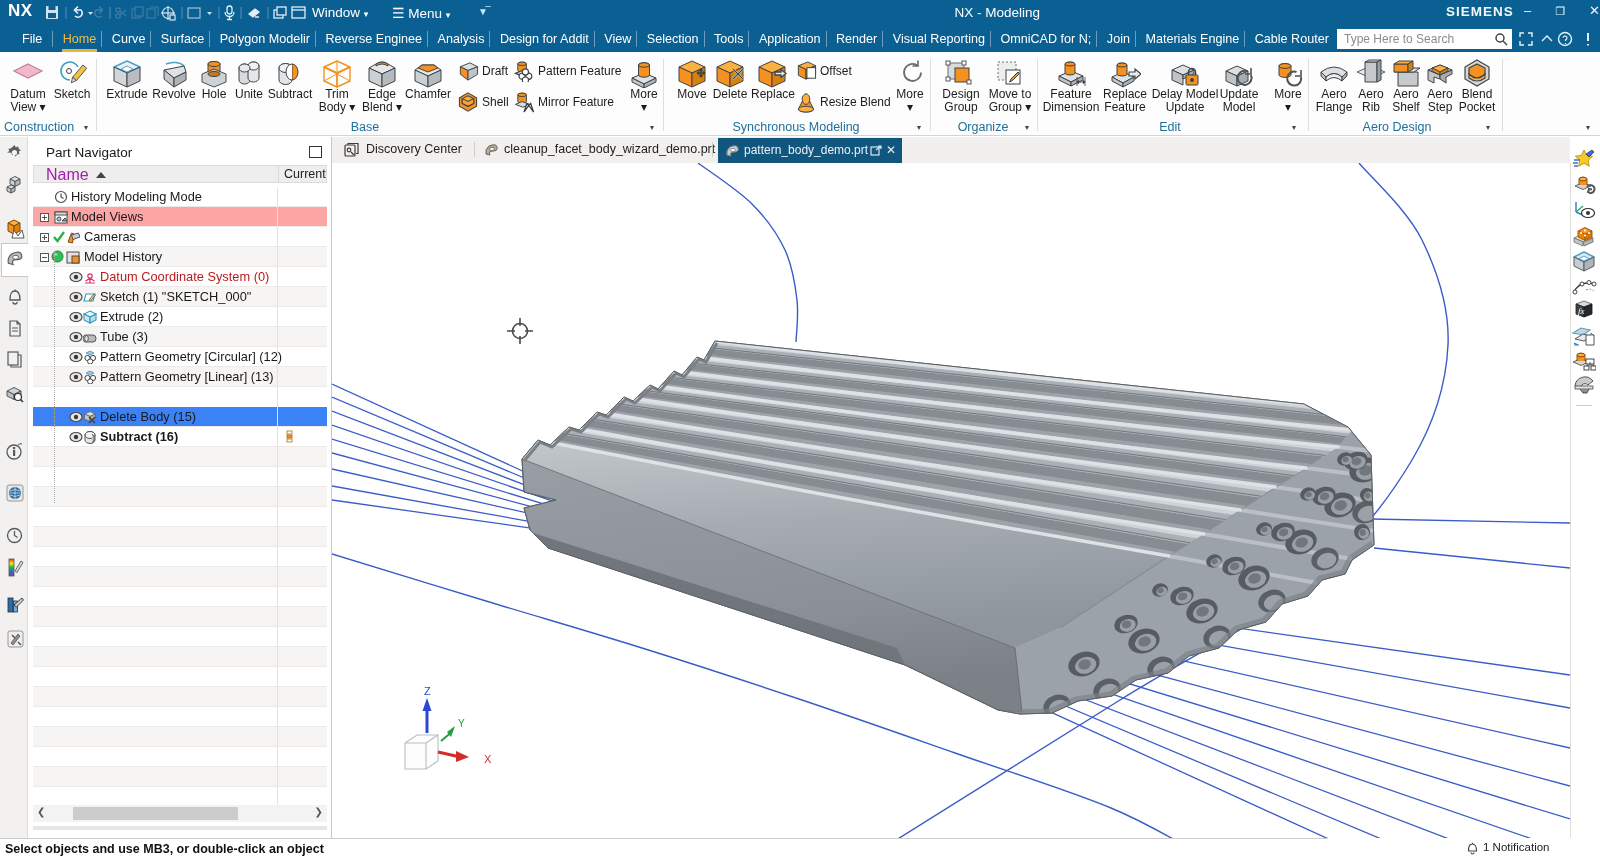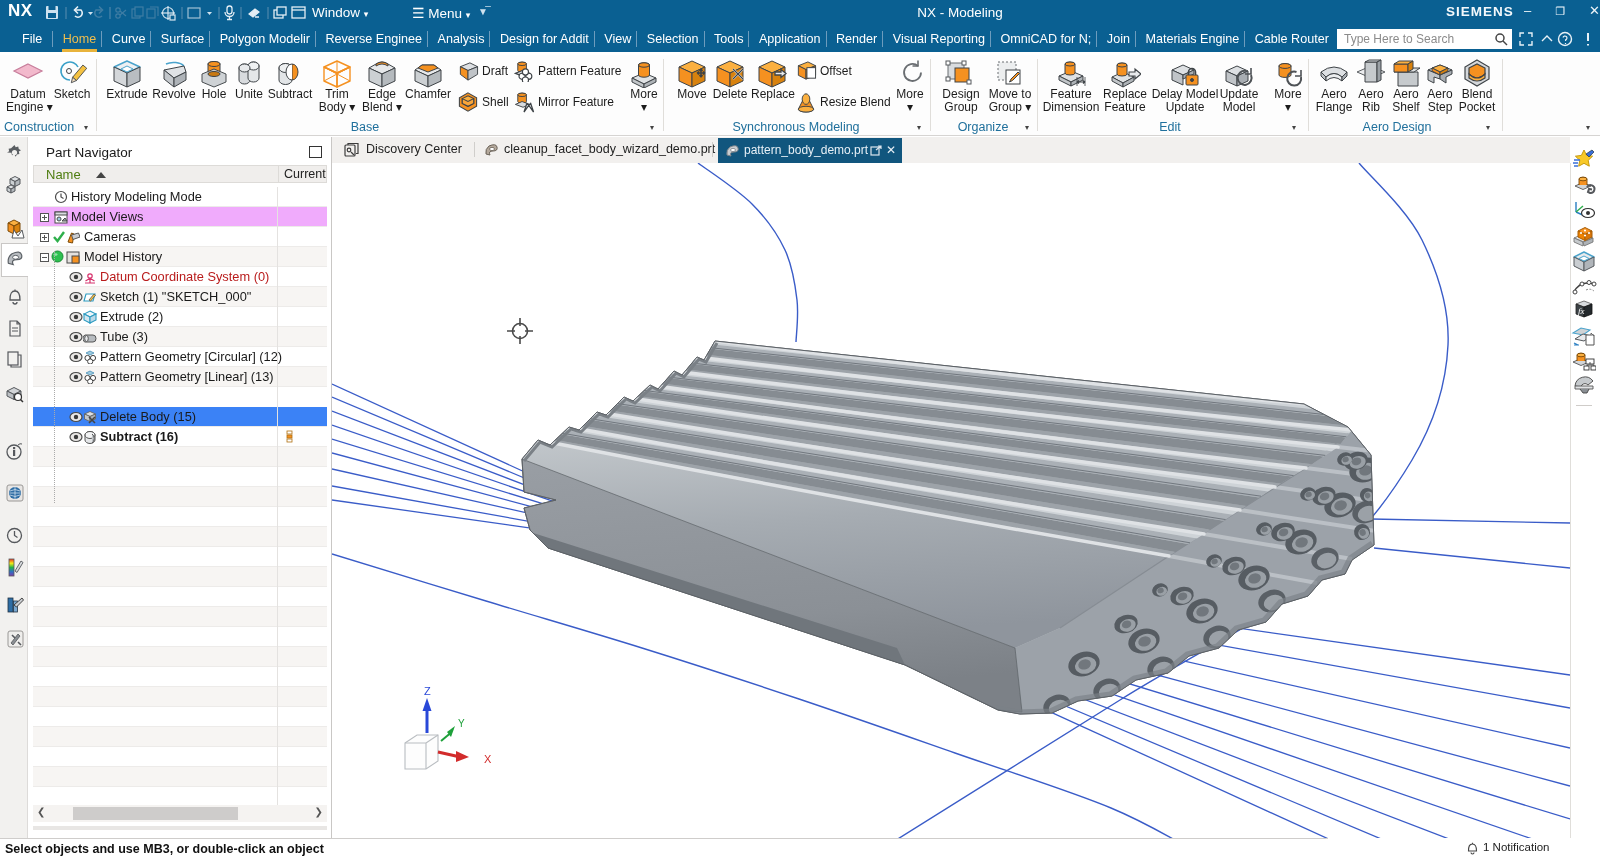--- a/index.html
+++ b/index.html
@@ -75,23 +75,23 @@
           <rect x="230" y="6" width="9" height="8"></rect>
           <rect x="233" y="3" width="9" height="8" fill="#0a6092"></rect>
         </g>
    <g stroke="#e4eef5" stroke-width="1.3">
           <rect x="248" y="3" width="13" height="11"></rect>
           <line x1="248" y1="6" x2="261" y2="6"></line>
         </g>
   </g>
  </svg>
  <div class="abs" style="left:312px;top:0;font-size:13.5px;line-height:26px;">Window <span style="font-size:9px;">▾</span></div>
- <div class="abs" style="left:412px;top:0;font-size:13.5px;line-height:26px;text-align:right;"><span style="font-size:14px;">☰</span> Menu <span style="font-size:9px;">▾</span></div>
+ <div class="abs" style="left:392px;top:0;font-size:13.5px;line-height:26px;text-align:right;"><span style="font-size:14px;">☰</span> Menu <span style="font-size:9px;">▾</span></div>
  <div class="abs" style="left:478px;top:0;font-size:10px;line-height:24px;color:#cfe2ef;">▼̅</div>
- <div class="abs" style="left:880px;top:0;width:160px;text-align:center;font-size:13.5px;line-height:26px;">NX - Modeling</div>
+ <div class="abs" style="left:880px;top:0;width:160px;text-align:right;font-size:13.5px;line-height:26px;">NX - Modeling</div>
  <div class="abs" style="left:1446px;top:4px;font-size:13.5px;font-weight:bold;letter-spacing:1px;color:#f3f8fb;">SIEMENS</div>
  <div class="abs" style="left:1524px;top:0;font-size:13px;line-height:22px;width:76px;display:flex;justify-content:space-between;color:#eef5f9;">
       <span>–</span>
       <span style="font-size:11px;">❐</span>
       <span>✕</span>
     </div>
 </div>
 
 <div id="menubar">
  <div style="white-space:nowrap;padding-left:10px;">
@@ -127,21 +127,21 @@
       <path d="M45 6.5 a2 2 0 1 1 2.6 2.4 v1.2 M47.5 12 v1" stroke-width="1.2"></path>
   <path d="M70 2 v8 M70 13 v1.5" stroke-width="2"></path>
  </svg>
 </div>
 <div id="ribbon">
 <div class="abs" style="left:6px;top:3px;width:44px;">
       <svg width="32" height="30" viewBox="0 0 32 30" style="display:block;margin:0 auto;">
         <path d="M16 6 L30 13 L16 20 L2 13 Z" fill="#f2b9cc" stroke="#c77d9b" stroke-width="1.2"></path>
       </svg>
       <div class="btxt">Datum</div>
-      <div class="btxt">Engine ▾</div>
+      <div class="btxt">View ▾</div>
     </div>
 <div class="abs" style="left:50px;top:3px;width:44px;">
       <svg width="32" height="30" viewBox="0 0 32 30" style="display:block;margin:0 auto;">
         <path d="M14 22 a9 9 0 1 1 8 -13" fill="none" stroke="#3aa0c8" stroke-width="1.6"></path>
         <circle cx="13" cy="13" r="2.5" fill="none" stroke="#3e4347"></circle>
         <g transform="rotate(40 22 16)">
           <rect x="20" y="6" width="5" height="16" fill="#f5c242" stroke="#3e4347" stroke-width="0.8"></rect>
           <path d="M20 22 l2.5 5 l2.5 -5 z" fill="#f0ddc0" stroke="#3e4347" stroke-width="0.8"></path>
         </g>
       </svg>
@@ -673,21 +673,21 @@
   </svg>
 <svg class="abs" style="left:6px;top:629px;" width="19" height="20" viewBox="0 0 19 20">
     <rect x="2" y="2" width="15" height="16" rx="2" fill="#efeeec" stroke="#9a9896"></rect>
     <path d="M5 14 L12 5 l2 2 -7 9z" fill="#8a8e92" stroke="#55585c" stroke-width="0.8"></path>
     <path d="M12 13 l3 3 M6 6 l3 3" stroke="#55585c" stroke-width="1.6"></path>
   </svg>
 <div id="navigator">
 <div class="abs" style="left:18px;top:8px;font-size:13.5px;color:#1a1a1a;">Part Navigator</div>
 <div class="abs" style="left:281px;top:9px;width:13px;height:12px;border:1.5px solid #333;"></div>
 <div class="abs" style="left:5px;top:28px;width:294px;height:18px;background:#f0eeec;border:1px solid #dddbd8;">
-      <span style="position:absolute;left:12px;font-size:13px;color:#4d7c0f;line-height:17px;">Name</span>
+      <span style="position:absolute;left:12px;font-size:16px;color:#a21caf;line-height:17px;">Name</span>
       <span style="position:absolute;left:62px;top:6px;width:0;height:0;border-left:5px solid transparent;border-right:5px solid transparent;border-bottom:6px solid #444;"></span>
       <span style="position:absolute;left:250px;font-size:12.5px;color:#222;line-height:17px;">Current .</span>
       <span style="position:absolute;left:244px;top:0;width:1px;height:17px;background:#dddbd8;"></span>
     </div>
 </div>
 <div id="statusbar">
     <div class="abs" style="left:5px;top:3px;font-size:12.5px;font-weight:bold;color:#111;">Select objects and use MB3, or double-click an object</div>
   </div>
 <svg class="abs" style="left:1466px;top:841px;" width="13" height="14" viewBox="0 0 13 14" fill="none" stroke="#444" stroke-width="1.1">
     <path d="M2.5 10 c0-4.5.8-7 4-7s4 2.5 4 7z M6.5 3 v-1.2 M5 11.5 a1.5 1.5 0 0 0 3 0"></path>
@@ -696,21 +696,21 @@
 <div class="abs" style="left:28px;top:137px;width:304px;height:701px;overflow:hidden;">
     <div class="abs" style="left:5px;top:50px;width:294px;height:20px;background:#ffffff;border-bottom:1px solid #edebe9;">
       <svg class="abs" style="left:21px;top:3px;" width="14" height="14" viewBox="0 0 14 14">
         <g fill="none" stroke="#4a4a4a" stroke-width="1.2">
           <circle cx="7" cy="7" r="5.5" fill="#fff"></circle>
           <path d="M7 3.5 V7 l2.5 1.5"></path>
         </g>
       </svg>
       <div class="abs" style="left:38px;top:0;font-size:12.8px;line-height:19px;color:#1a1a1a;font-weight:normal;white-space:nowrap;">History Modeling Mode</div>
     </div>
-<div class="abs" style="left:5px;top:70px;width:294px;height:20px;background:#f0abfc;border-bottom:1px solid #edebe9;">
+<div class="abs" style="left:5px;top:70px;width:294px;height:20px;background:#fca5a5;border-bottom:1px solid #edebe9;">
       <svg class="abs" style="left:7px;top:6px;" width="9" height="9" viewBox="0 0 9 9" fill="none" stroke="#555" stroke-width="1">
         <rect x="0.5" y="0.5" width="8" height="8" fill="#fff"></rect>
         <path d="M4.5 2 v5 M2 4.5 h5"></path>
       </svg>
       <svg class="abs" style="left:21px;top:3px;" width="14" height="14" viewBox="0 0 14 14">
         <g stroke="#4a4a4a" stroke-width="1">
           <rect x="1" y="2" width="12" height="11" fill="#fff"></rect>
           <rect x="1" y="2" width="12" height="3" fill="#d8dbde"></rect>
           <circle cx="5" cy="9" r="2" fill="#9ecbe0"></circle>
           <path d="M8 11 l3-3 2 3z" fill="#9aa0a5"></path>

